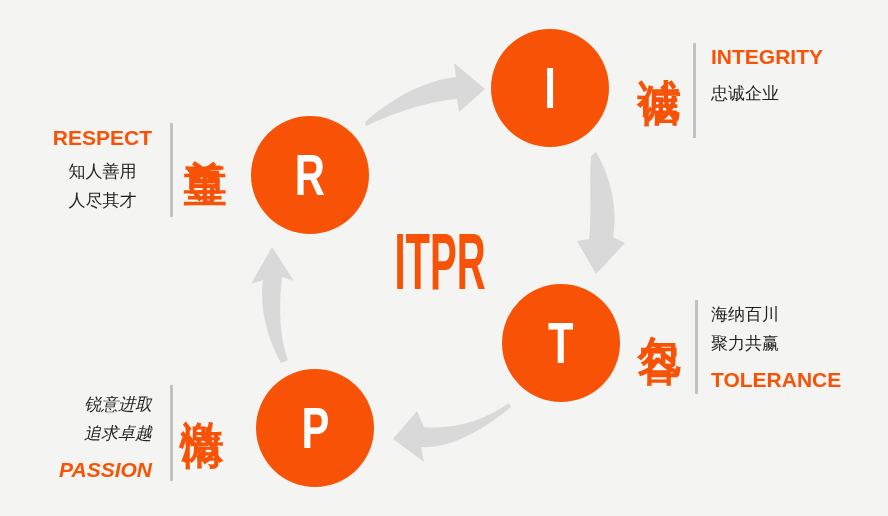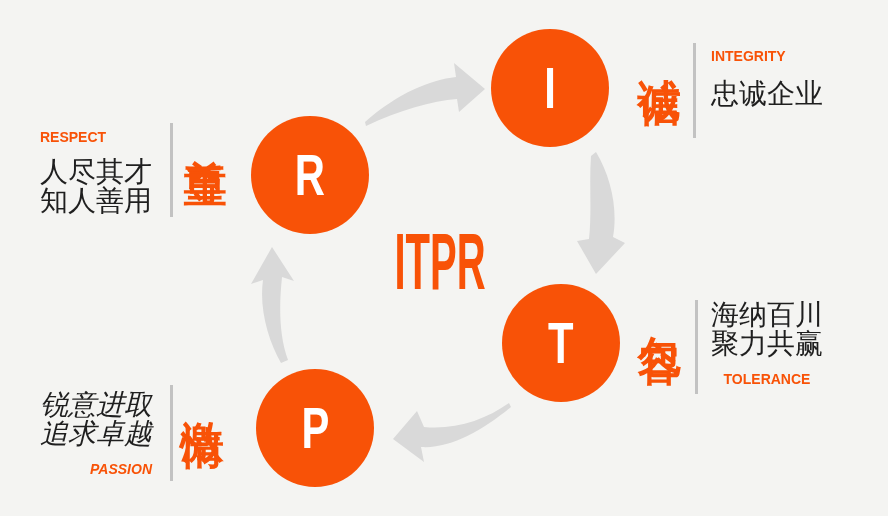--- a/index.html
+++ b/index.html
@@ -68,34 +68,34 @@
   }
   .d-i { left: 693px; top: 43px;  height: 95px; }
   .d-t { left: 695px; top: 300px; height: 94px; }
   .d-r { left: 170px; top: 123px; height: 94px; }
   .d-p { left: 170px; top: 385px; height: 96px; }
 
   .details { position: absolute; white-space: nowrap; }
   .details .en {
     color: var(--accent);
     font-weight: bold;
-    font-size: 14px;
+    font-size: 21px;
     line-height: 27px;
   }
   .details .cn {
     color: var(--text-dark);
-    font-size: 28px;
+    font-size: 17px;
     line-height: 29px;
     font-weight: 500;
   }
   .det-i { left: 711px; top: 43px; }
   .det-i .en { margin-bottom: 9px; }
   .det-t { left: 711px; top: 300px; }
   .det-t .en { margin-top: 8px; text-align: center; }
-  .det-r { right: 736px; top: 124px; text-align: left; }
+  .det-r { right: 736px; top: 124px; text-align: center; }
   .det-r .en { margin-bottom: 6px; }
   .det-p { right: 736px; top: 390px; text-align: right; font-style: italic; }
   .det-p .en { margin-top: 8px; }
 
   .center-title {
     position: absolute;
     left: 340px; top: 222px;
     width: 200px; height: 80px;
     display: flex; align-items: center; justify-content: center;
     color: var(--accent);
@@ -150,17 +150,17 @@
     <div class="en">PASSION</div>
   </div>
 
   <div class="circle c-r">
     <span class="letter">R</span>
   </div>
   <div class="vword v-r">尊重</div>
   <div class="divider d-r"></div>
   <div class="details det-r">
     <div class="en">RESPECT</div>
+    <div class="cn">知人善用</div>
     <div class="cn">人尽其才</div>
-    <div class="cn">知人善用</div>
   </div>
 
 </div>
 
 </body></html>

